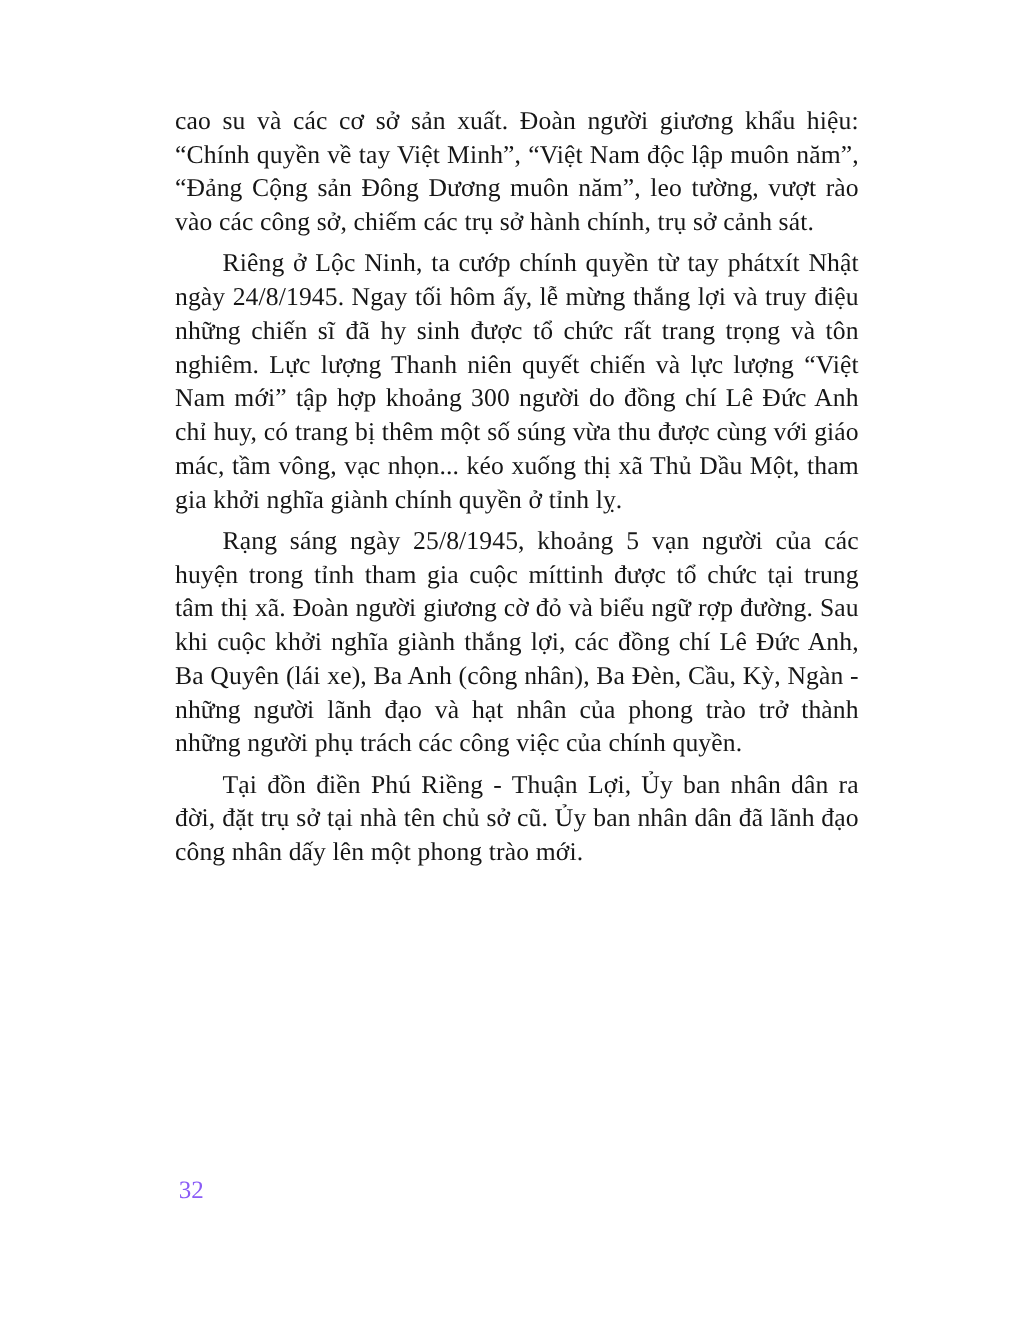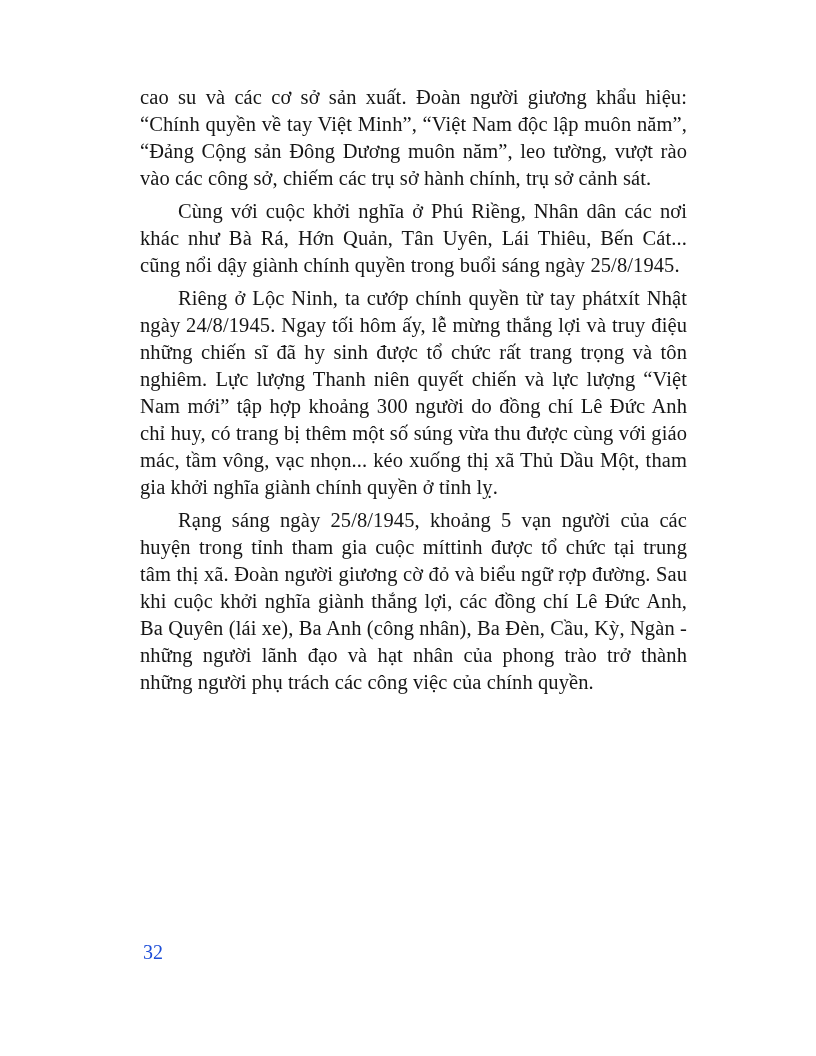--- a/index.html
+++ b/index.html
@@ -41,27 +41,27 @@
   }
   .para.no-indent {
     text-indent: 0;
   }
   .page-number {
     position: absolute;
     left: 143px;
     top: 940px;
     font-size: 20px;
     line-height: 24px;
-    color: #1d4ed8;
+    color: #8b5cf6;
   }
 </style>
 </head>
 <body>
 
 <div class="page">
   <div class="text-block">
     <p class="para no-indent">cao su và các cơ sở sản xuất. Đoàn người giương khẩu hiệu: “Chính quyền về tay Việt Minh”, “Việt Nam độc lập muôn năm”, “Đảng Cộng sản Đông Dương muôn năm”, leo tường, vượt rào vào các công sở, chiếm các trụ sở hành chính, trụ sở cảnh sát.</p>
-    <p class="para">Cùng với cuộc khởi nghĩa ở Phú Riềng, Nhân dân các nơi khác như Bà Rá, Hớn Quản, Tân Uyên, Lái Thiêu, Bến Cát... cũng nổi dậy giành chính quyền trong buổi sáng ngày 25/8/1945.</p>
     <p class="para">Riêng ở Lộc Ninh, ta cướp chính quyền từ tay phátxít Nhật ngày 24/8/1945. Ngay tối hôm ấy, lễ mừng thắng lợi và truy điệu những chiến sĩ đã hy sinh được tổ chức rất trang trọng và tôn nghiêm. Lực lượng Thanh niên quyết chiến và lực lượng “Việt Nam mới” tập hợp khoảng 300 người do đồng chí Lê Đức Anh chỉ huy, có trang bị thêm một số súng vừa thu được cùng với giáo mác, tầm vông, vạc nhọn... kéo xuống thị xã Thủ Dầu Một, tham gia khởi nghĩa giành chính quyền ở tỉnh lỵ.</p>
     <p class="para">Rạng sáng ngày 25/8/1945, khoảng 5 vạn người của các huyện trong tỉnh tham gia cuộc míttinh được tổ chức tại trung tâm thị xã. Đoàn người giương cờ đỏ và biểu ngữ rợp đường. Sau khi cuộc khởi nghĩa giành thắng lợi, các đồng chí Lê Đức Anh, Ba Quyên (lái xe), Ba Anh (công nhân), Ba Đèn, Cầu, Kỳ, Ngàn - những người lãnh đạo và hạt nhân của phong trào trở thành những người phụ trách các công việc của chính quyền.</p>
+    <p class="para">Tại đồn điền Phú Riềng - Thuận Lợi, Ủy ban nhân dân ra đời, đặt trụ sở tại nhà tên chủ sở cũ. Ủy ban nhân dân đã lãnh đạo công nhân dấy lên một phong trào mới.</p>
   </div>
   <div class="page-number">32</div>
 </div>
 
 </body></html>

